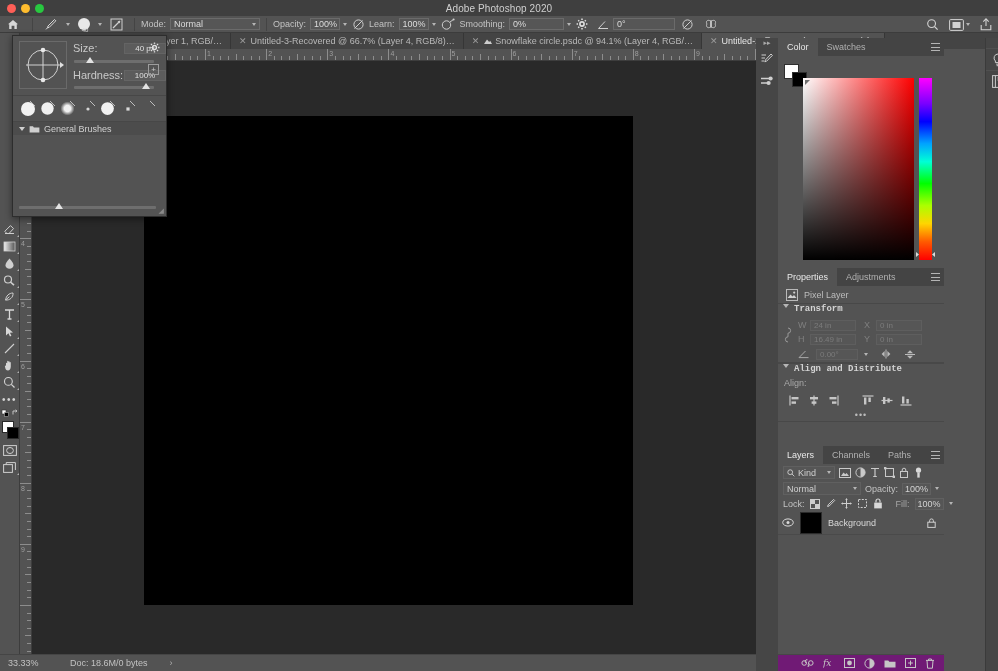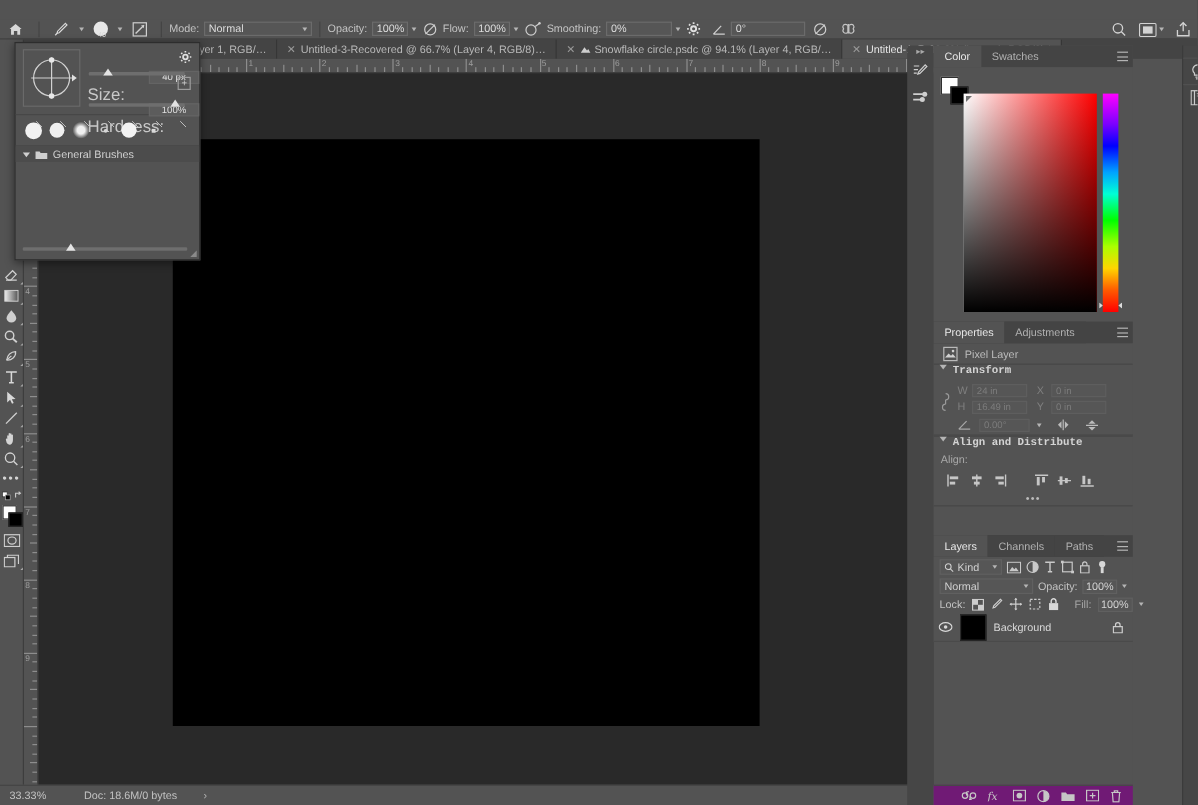--- a/index.html
+++ b/index.html
@@ -279,21 +279,21 @@
     position: absolute; left: 12px; top: 35px; width: 155px; height: 182px;
     background: #535353; border: 1px solid #2d2d2d;
     box-shadow: 0 2px 7px rgba(0,0,0,.45);
   }
   .bp-top { position: relative; height: 60px; border-bottom: 1px solid #474747; }
   .bp-preview {
     position: absolute; left: 6px; top: 5px; width: 48px; height: 48px;
     border: 1px solid #6a6a6a; background: #535353;
   }
   .bp-row { position: absolute; left: 60px; display: flex; align-items: center; gap: 5px; }
-  .bp-lab { font-size: 14px; color: #c8c8c8; width: 46px; margin-top: 28px; }
+  .bp-lab { font-size: 11px; color: #c8c8c8; width: 46px; }
   .bp-val {
     width: 42px; height: 11px; border: 1px solid #646464; background: #5c5c5c;
     font-size: 8px; color: #e0e0e0; display: flex; align-items: center;
     justify-content: center;
   }
   .bp-slider { position: absolute; height: 3px; background: #6e6e6e; border-radius: 1px; }
   .bp-knob { position: absolute; width: 0; height: 0;
              border-left: 4px solid transparent; border-right: 4px solid transparent;
              border-bottom: 6px solid #e3e3e3; }
   .bp-gear { position: absolute; right: 6px; top: 6px; }
@@ -328,20 +328,28 @@
                  border-bottom: 6px solid #e3e3e3; }
   .grip { position: absolute; right: 2px; bottom: 1px; color: #8a8a8a; font-size: 7px; }
 
   svg { display: block; }
 </style>
 </head>
 <body>
 
 <div class="app">
 
+  <div class="titlebar">
+    <div class="traffic">
+      <span class="tl r"></span>
+      <span class="tl y"></span>
+      <span class="tl g"></span>
+    </div>
+    <div class="title-text">Adobe Photoshop 2020</div>
+  </div>
 
   <div class="optionsbar">
     <div class="ob-item" style="width:26px;justify-content:center;">
       <svg width="12" height="11" viewBox="0 0 12 11">
           <path d="M6 1 L1 5.2 L2.2 5.2 L2.2 10 L4.6 10 L4.6 6.8 L7.4 6.8 L7.4 10 L9.8 10 L9.8 5.2 L11 5.2 Z" fill="#d7d7d7"></path>
         </svg>
     </div>
     <div class="ob-sep"></div>
     <div class="ob-item" style="width:22px;justify-content:center;">
       <svg width="13" height="13" viewBox="0 0 13 13">
@@ -382,21 +390,21 @@
       </span>
       <span style="margin-left:3px;" class="chev-sm"></span>
     </div>
     <div class="ob-item" style="width:22px;justify-content:center;">
       <svg width="13" height="13" viewBox="0 0 13 13">
           <circle cx="6.5" cy="6.5" r="4.6" fill="none" stroke="#cfcfcf" stroke-width="1"></circle>
           <path d="M2.5 10.5 L10.5 2.5" stroke="#cfcfcf" stroke-width="1"></path>
         </svg>
     </div>
     <div class="ob-item">
-      <span class="ob-label">Flow:</span>
+      <span class="ob-label">Learn:</span>
       <span class="ob-field" style="width:30px;">
         <span>100%</span>
       </span>
       <span style="margin-left:3px;" class="chev-sm"></span>
     </div>
     <div class="ob-item" style="width:24px;justify-content:center;">
       <svg width="14" height="13" viewBox="0 0 14 13">
           <circle cx="5.5" cy="7" r="4.2" fill="none" stroke="#cfcfcf" stroke-width="1"></circle>
           <path d="M9 4 L12.5 1.5" stroke="#cfcfcf" stroke-width="1"></path>
           <circle cx="12.6" cy="1.4" r="1" fill="#cfcfcf"></circle>

